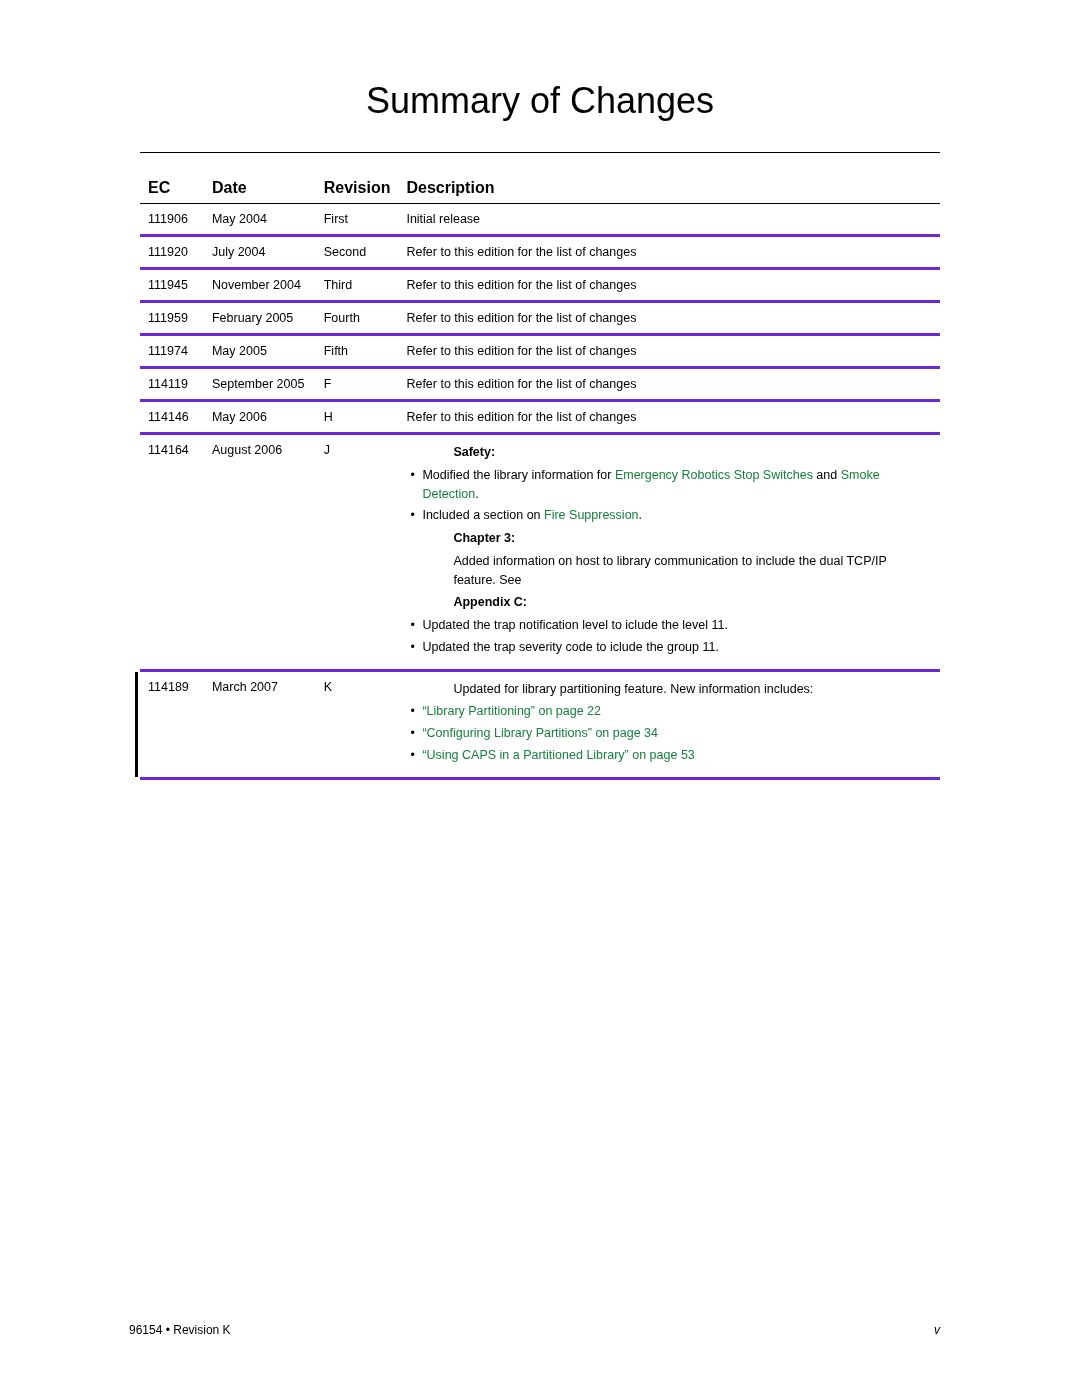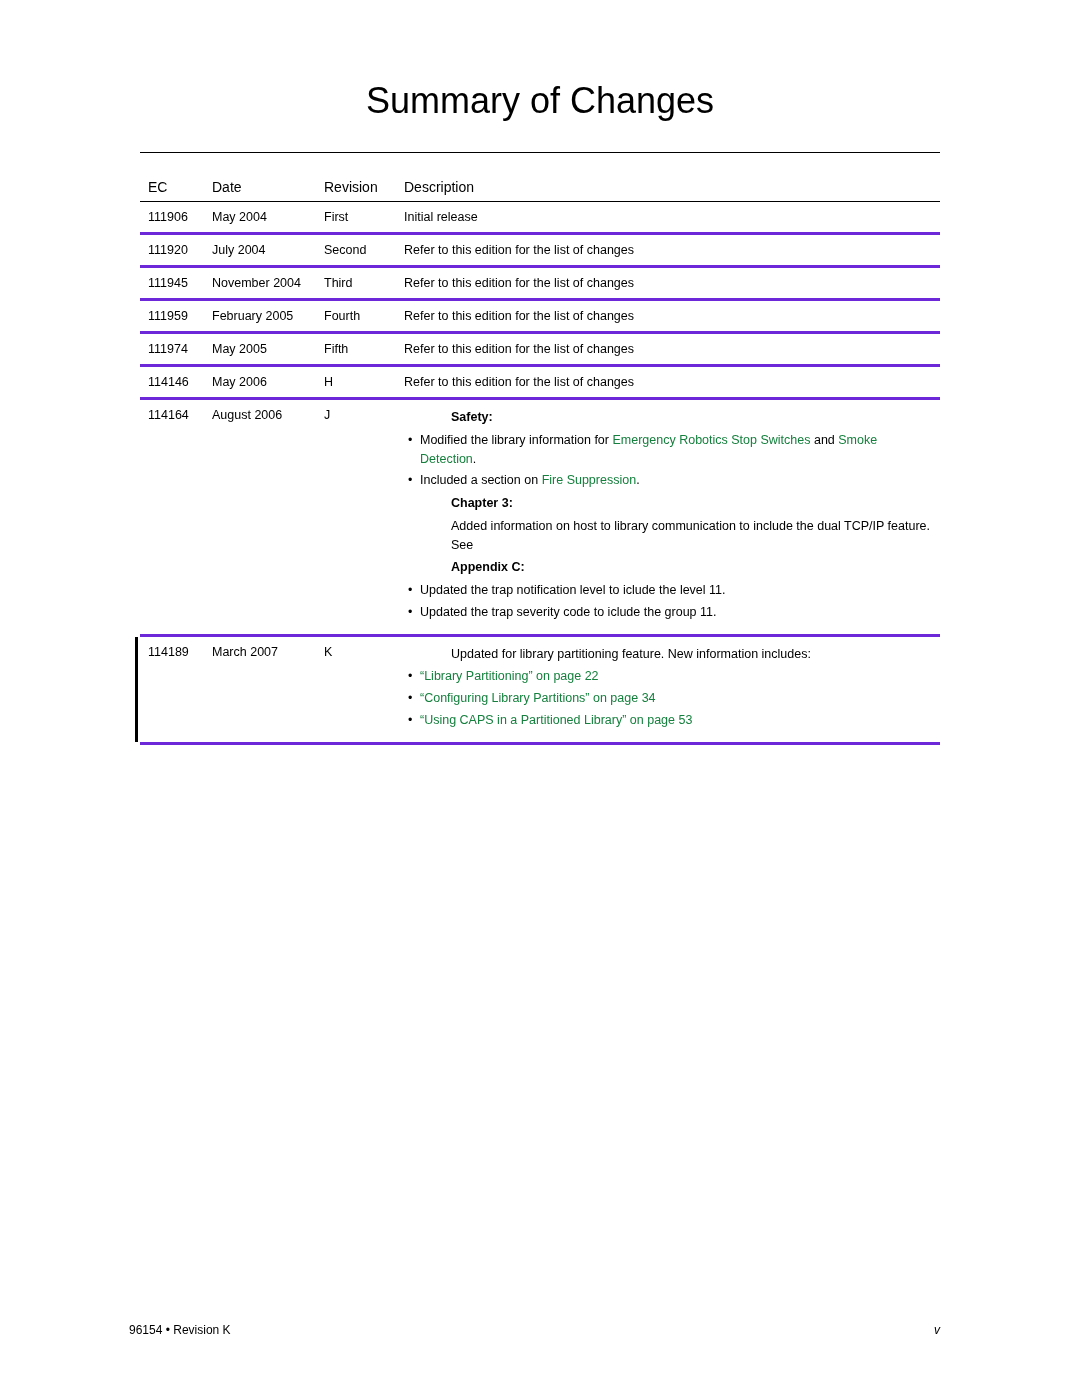--- a/index.html
+++ b/index.html
@@ -40,22 +40,22 @@
     }
 
     .changes-table {
       width: 100%;
       border-collapse: collapse;
       margin-top: 10px;
     }
 
     .changes-table th {
       font-family: Arial, Helvetica, sans-serif;
-      font-size: 14px;
-      font-weight: normal;
+      font-size: 16px;
+      font-weight: bold;
       text-align: left;
       padding: 6px 8px;
       border-bottom: 1px solid #000000;
     }
 
     .changes-table td {
       font-family: Arial, Helvetica, sans-serif;
       font-size: 12.5px;
       text-align: left;
       padding: 8px 8px;
@@ -183,20 +183,26 @@
       <tr>
         <td>111959</td>
         <td>February 2005</td>
         <td>Fourth</td>
         <td>Refer to this edition for the list of changes</td>
       </tr>
       <tr>
         <td>111974</td>
         <td>May 2005</td>
         <td>Fifth</td>
+        <td>Refer to this edition for the list of changes</td>
+      </tr>
+      <tr>
+        <td>114119</td>
+        <td>September 2005</td>
+        <td>F</td>
         <td>Refer to this edition for the list of changes</td>
       </tr>
       <tr>
         <td>114146</td>
         <td>May 2006</td>
         <td>H</td>
         <td>Refer to this edition for the list of changes</td>
       </tr>
 
       <tr>

